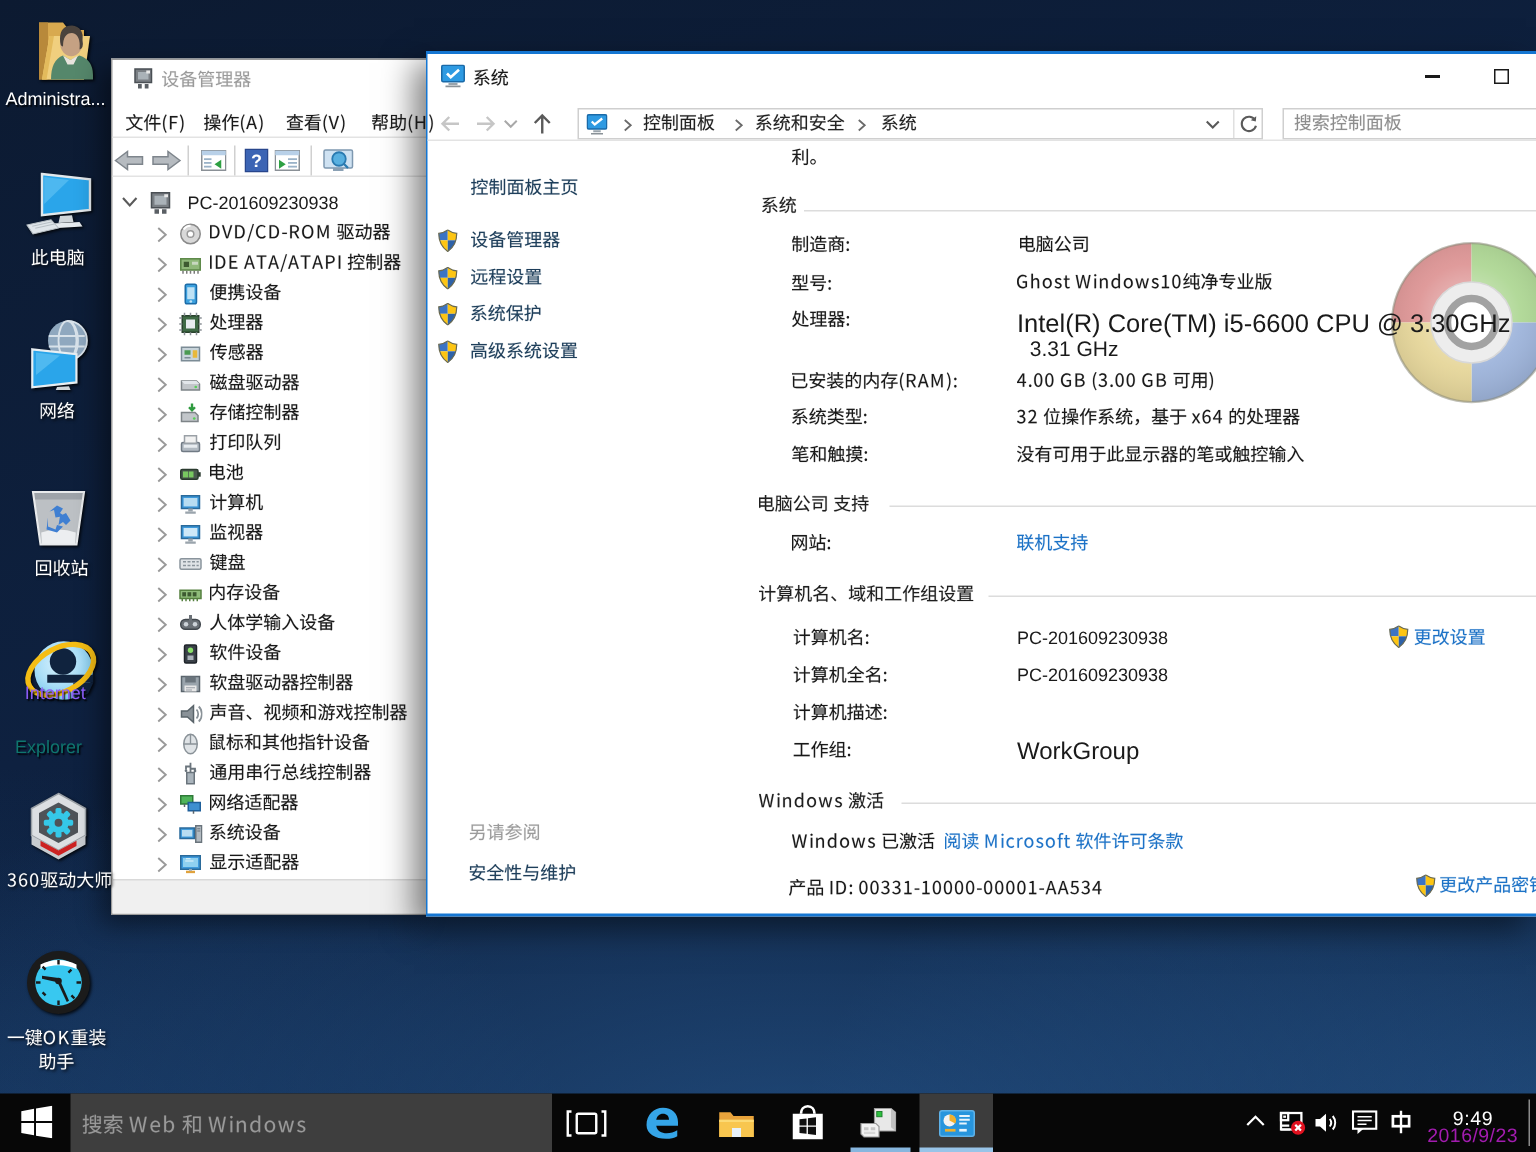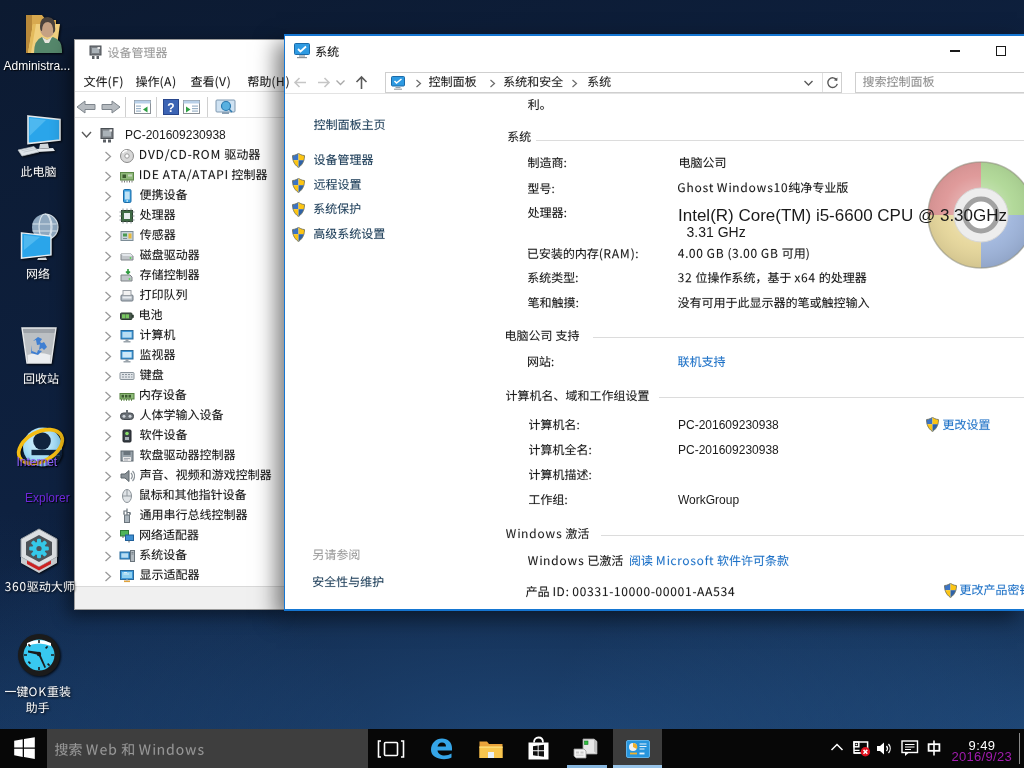--- a/index.html
+++ b/index.html
@@ -805,21 +805,21 @@
     </g>
   </svg>
 <svg class="t sh" style="left:25.5px;top:701.6px" width="25" height="13">
     <g transform="translate(-0.41,10.08) scale(0.012000,-0.012000)" fill="#ffffff" stroke="#ffffff" stroke-width="8">
       <use href="#cid11394" x="0"></use>
       <use href="#cid18630" x="1000"></use>
     </g>
   </svg>
 <div class="lt shtxt" style="left:3.6px;top:60px;font-size:12px;color:#fff">Administra...</div>
 <div class="lt shtxt" style="left:16.5px;top:456px;font-size:12px;color:#8b5cf6">Internet</div>
-<div class="lt shtxt" style="left:25px;top:491.7px;font-size:12px;color:#6d28d9">Explorer</div>
+<div class="lt shtxt" style="left:10px;top:491.7px;font-size:12px;color:#0f766e">Explorer</div>
 <svg class="t" style="left:108.0px;top:47.4px" width="61" height="13">
     <g transform="translate(-0.52,10.13) scale(0.012000,-0.012000)" fill="#9c9c9c" stroke="#9c9c9c" stroke-width="8">
       <use href="#cid38459" x="0"></use>
       <use href="#cid14007" x="1000"></use>
       <use href="#cid30041" x="2000"></use>
       <use href="#cid26492" x="3000"></use>
       <use href="#cid58920" x="4000"></use>
     </g>
   </svg>
 <svg class="t" style="left:84.0px;top:76.1px" width="40" height="14">
@@ -1421,21 +1421,21 @@
     </g>
   </svg>
 <svg class="t" style="left:528.5px;top:493.9px" width="39" height="13">
     <g transform="translate(-0.62,10.08) scale(0.012000,-0.012000)" fill="#1a1a1a" stroke="#1a1a1a" stroke-width="8">
       <use href="#cid16644" x="0"></use>
       <use href="#cid09980" x="1000"></use>
       <use href="#cid31727" x="2000"></use>
       <use href="#cid00027" x="3000"></use>
     </g>
   </svg>
-<div class="lt" style="left:678.0px;top:493.8px;font-size:12px;color:#1a1a1a">WorkGroup</div>
+<div class="lt" style="left:678.0px;top:493.8px;font-size:16px;color:#1a1a1a">WorkGroup</div>
 <svg class="t" style="left:506.0px;top:528.4px" width="84" height="13">
     <g transform="translate(-0.31,10.09) scale(0.012000,-0.012000)" fill="#202020" stroke="#202020" stroke-width="8">
       <use href="#cid00056" x="0"></use>
       <use href="#cid00074" x="974"></use>
       <use href="#cid00079" x="1279"></use>
       <use href="#cid00069" x="1956"></use>
       <use href="#cid00080" x="2644"></use>
       <use href="#cid00088" x="3316"></use>
       <use href="#cid00084" x="4206"></use>
       <use href="#cid24514" x="4973"></use>

